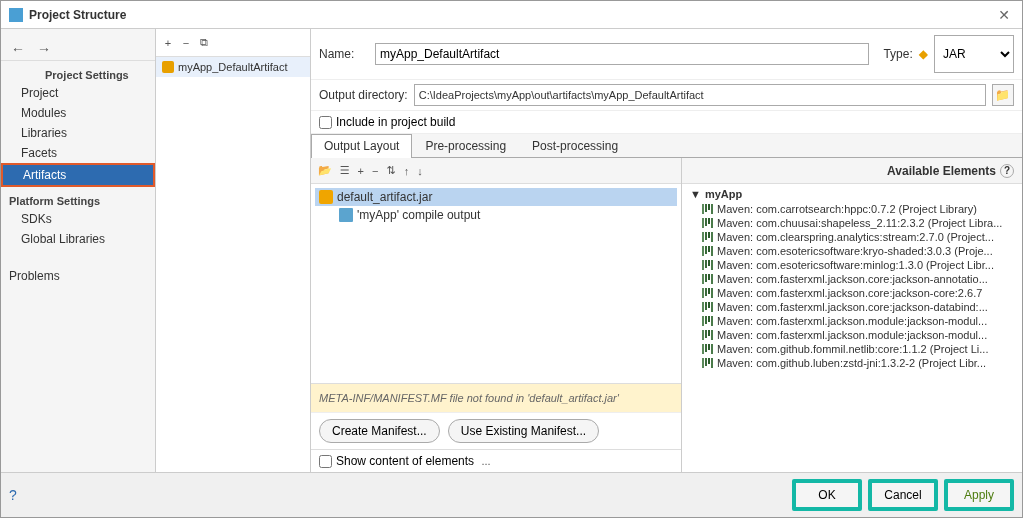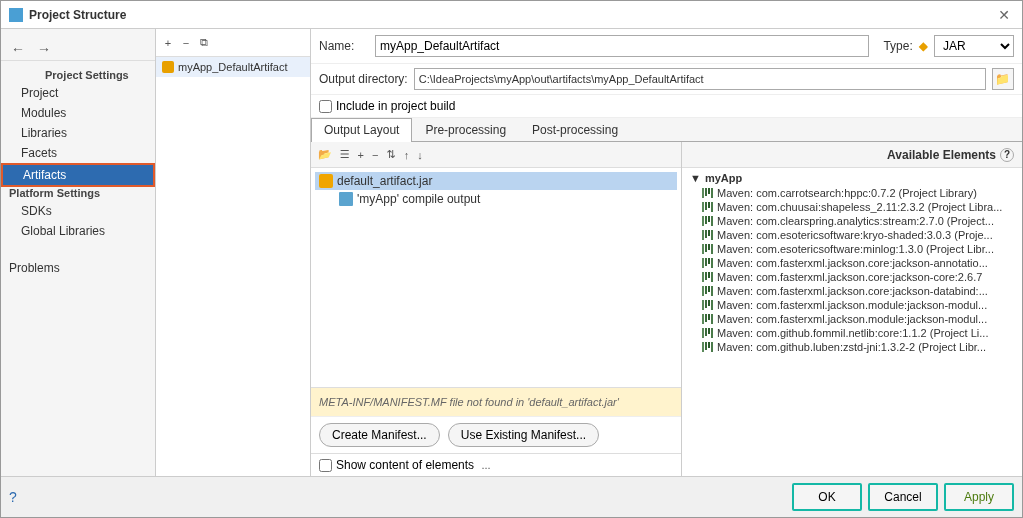--- a/index.html
+++ b/index.html
@@ -101,21 +101,21 @@
     .nav-item.active {
       background: #2d6bb0;
       color: #fff;
       border: 2px solid #e05a2b;
     }
 
     .platform-label {
       font-size: 11px;
       font-weight: 700;
       color: #444;
-      padding: 0 8px 2px 8px;
+      padding: 8px 8px 2px 8px;
     }
 
     .problems-label {
       font-size: 12px;
       color: #333;
       padding: 8px 8px 2px 8px;
       cursor: pointer;
       margin-top: 12px;
     }
 
@@ -195,21 +195,21 @@
     .type-label {
       font-size: 12px;
       color: #333;
       margin-left: 8px;
     }
 
     .type-select {
       border: 1px solid #aaa;
       padding: 1px 4px;
       font-size: 12px;
-      height: 22px;
+      height: 38px;
       min-width: 80px;
       background: #fff;
     }
 
     .output-dir-row {
       display: flex;
       align-items: center;
       padding: 4px 8px;
       gap: 6px;
       border-bottom: 1px solid #eee;
@@ -441,21 +441,21 @@
       display: flex;
       align-items: center;
       justify-content: flex-end;
       padding: 6px 8px;
       border-top: 1px solid #ccc;
       background: #f0f0f0;
       gap: 6px;
     }
 
     .action-btn {
-      border: 2px solid #14b8a6;
+      border: 4px solid #14b8a6;
       background: #f5f5f5;
       padding: 5px 6px;
       font-size: 12px;
       cursor: pointer;
       border-radius: 2px;
       min-width: 70px;
     }
     .action-btn.disabled { color: #4d7c0f; cursor: default; }
 
     .help-btn {

